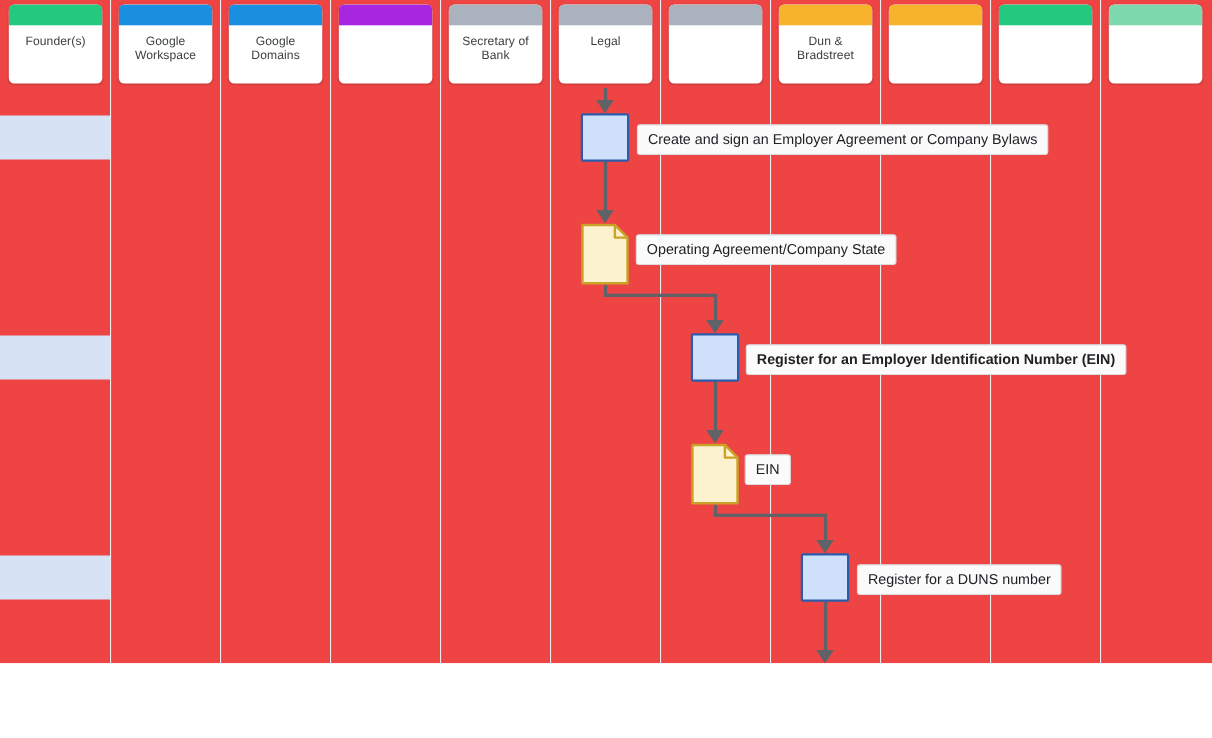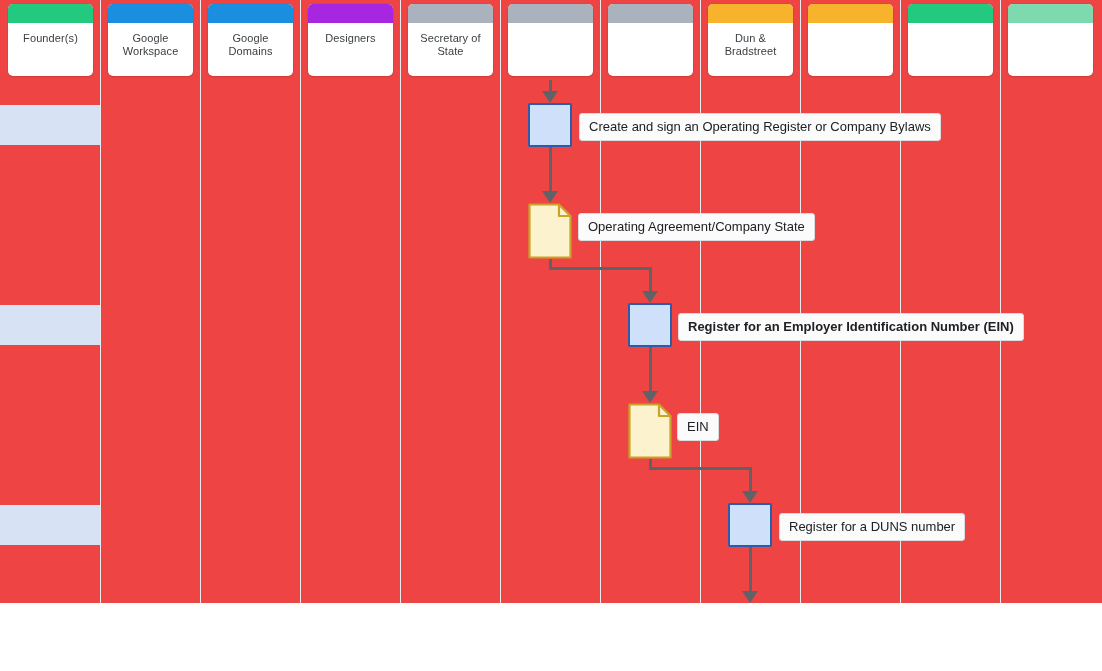--- a/index.html
+++ b/index.html
@@ -169,33 +169,33 @@
       </div>
       <div class="lane-header" style="left: 208px;">
         <div class="bar" style="background: rgb(26, 143, 224);"></div>
         <div class="cap">
           <span>Google
 Domains</span>
         </div>
       </div>
       <div class="lane-header" style="left: 308px;">
         <div class="bar" style="background: rgb(167, 38, 224);"></div>
-        <div class="cap">
-          <span>Designers</span>
-        </div>
       </div>
       <div class="lane-header" style="left: 408px;">
         <div class="bar" style="background: rgb(170, 178, 189);"></div>
         <div class="cap">
           <span>Secretary of
-State</span>
+Bank</span>
         </div>
       </div>
       <div class="lane-header" style="left: 508px;">
         <div class="bar" style="background: rgb(170, 178, 189);"></div>
+        <div class="cap">
+          <span>Legal</span>
+        </div>
       </div>
       <div class="lane-header" style="left: 608px;">
         <div class="bar" style="background: rgb(170, 178, 189);"></div>
       </div>
       <div class="lane-header" style="left: 708px;">
         <div class="bar" style="background: rgb(247, 179, 43);"></div>
         <div class="cap">
           <span>Dun &amp;
 Bradstreet</span>
         </div>
@@ -226,21 +226,21 @@
       <div class="conn-h" style="left: 648.5px; top: 467px; width: 101px;"></div>
       <div class="conn-v" style="left: 748.5px; top: 467px; height: 24px;"></div>
       <div class="arrow-down" style="left: 742px; top: 491px;"></div>
       <div class="conn-v" style="left: 748.5px; top: 547px; height: 44px;"></div>
       <div class="arrow-down" style="left: 742px; top: 591px;"></div>
       <div class="conn-v" style="left: 748.5px; top: 659px; height: 12px;"></div>
     </div>
 
   <div id="nodes">
       <div class="node-process" style="left: 528px; top: 103px;"></div>
-      <div class="label-chip" style="left: 579px; top: 113px;">Create and sign an Operating Register or Company Bylaws</div>
+      <div class="label-chip" style="left: 579px; top: 113px;">Create and sign an Employer Agreement or Company Bylaws</div>
       <div class="node-doc" style="left: 528px; top: 203px;">
         <svg viewBox="0 0 44 56" xmlns="http://www.w3.org/2000/svg">
           <path d="M1.5 1.5 H31 L42.5 13 V54.5 H1.5 Z" fill="#fcf2cd" stroke="#c9a227" stroke-width="2.2" stroke-linejoin="round"></path>
           <path d="M31 1.5 V13 H42.5" fill="none" stroke="#c9a227" stroke-width="2.2" stroke-linejoin="round"></path>
         </svg>
       </div>
       <div class="label-chip" style="left: 578px; top: 213px;">Operating Agreement/Company State</div>
       <div class="node-process" style="left: 628px; top: 303px;"></div>
       <div class="label-chip" style="left: 678px; top: 313px; font-weight: bold;">Register for an Employer Identification Number (EIN)</div>
       <div class="node-doc" style="left: 628px; top: 403px;">

